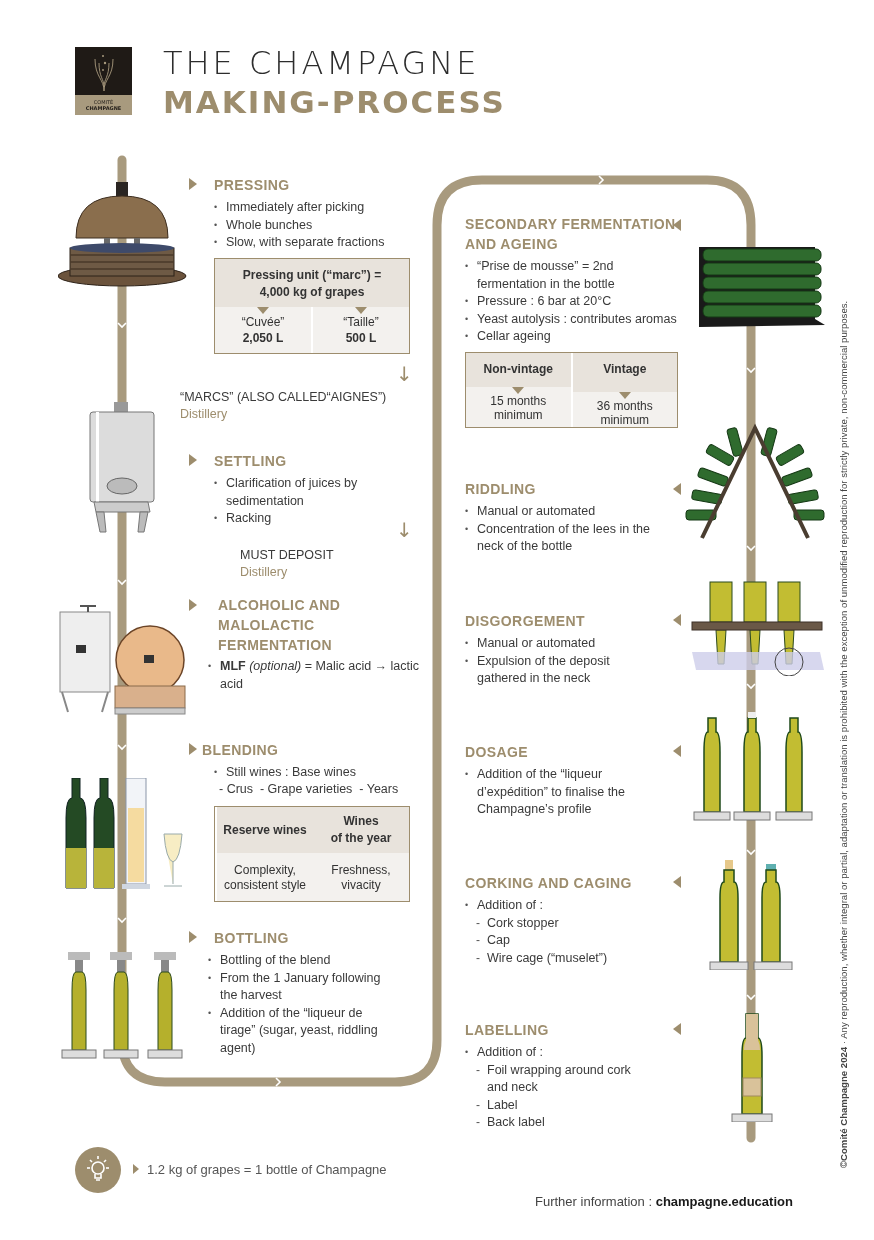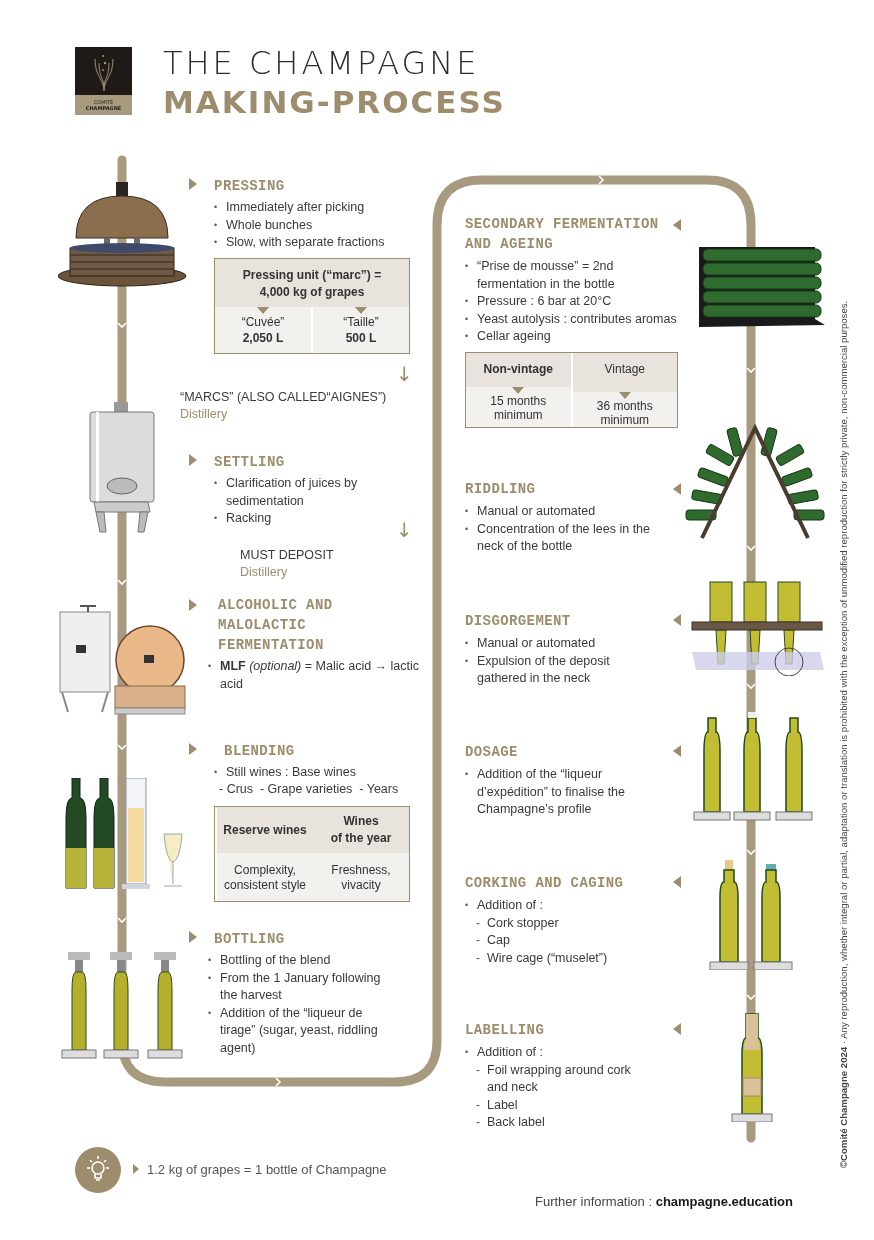--- a/index.html
+++ b/index.html
@@ -7,21 +7,21 @@
   .abs{position:absolute;}
   
   .logo{left:75px;top:47px;width:57px;height:68px;background:#1f1a16;}
   .logo .band{position:absolute;left:0;bottom:0;width:57px;height:20px;background:#a89a7e;color:#231f1a;font-size:5px;line-height:6px;text-align:center;font-weight:bold;padding-top:4px;box-sizing:border-box;}
   .logo svg{position:absolute;left:14px;top:4px;}
   .title1{left:163px;top:44px;font-family:"DejaVu Sans",sans-serif;font-size:32px;font-weight:200;letter-spacing:3px;color:#2c2c2c;white-space:nowrap;}
   .title2{left:163px;top:84px;font-family:"DejaVu Sans",sans-serif;font-size:31px;font-weight:bold;letter-spacing:2px;color:#9d8d6d;white-space:nowrap;}
   
   svg.track{position:absolute;left:0;top:0;}
   
-  .step-h{font-family:Liberation Mono, monospace;font-weight:bold;color:#9d8d6d;font-size:14px;letter-spacing:0.4px;line-height:20px;}
+  .step-h{font-family:Liberation Sans, sans-serif;font-weight:bold;color:#9d8d6d;font-size:14px;letter-spacing:0.4px;line-height:20px;}
   .arrow-r{display:inline-block;width:0;height:0;border-top:6px solid transparent;border-bottom:6px solid transparent;border-left:8px solid #9d8d6d;}
   .arrow-l{display:inline-block;width:0;height:0;border-top:6px solid transparent;border-bottom:6px solid transparent;border-right:8px solid #9d8d6d;}
   ul.b{list-style:none;margin:0;padding:0;font-family:"Liberation Sans",sans-serif;font-size:12.5px;line-height:17.5px;color:#3a3a3a;}
   ul.b li{position:relative;padding-left:12px;}
   ul.b li::before{content:"•";position:absolute;left:0;top:0;font-size:9px;color:#555;}
   ul.b li.sub{padding-left:22px;}
   ul.b li.sub::before{content:"-";left:11px;font-size:12px;}
   .box{border:1px solid #9d8d6d;font-family:"Liberation Sans",sans-serif;font-size:12px;color:#333;text-align:center;}
   .box .top{background:#e8e3dc;}
   .box .bot{background:#f3f1ee;display:flex;}
@@ -250,21 +250,21 @@
     <div>MALOLACTIC</div>
     <div>FERMENTATION</div>
   </div>
 </div>
 <ul class="abs b" style="left:208px;top:658px;width:215px">
   <li><b>MLF</b> <i>(optional)</i> <span>= Malic acid → lactic acid</span></li>
 </ul>
 
 <div class="abs" style="left:189px;top:740px">
   <span class="arrow-r"></span>
-  <span class="step-h" style="margin-left:22px">BLENDING</span>
+  <span class="step-h" style="margin-left:0">BLENDING</span>
 </div>
 <ul class="abs b" style="left:214px;top:764px;width:200px">
   <li>Still wines : Base wines</li>
 </ul>
 <div class="abs" style="left:219px;top:782px;font-family:'Liberation Sans',sans-serif;font-size:12.5px;white-space:pre;color:#3a3a3a">- Crus  - Grape varieties  - Years</div>
 <div class="abs box" style="left:214px;top:806px;width:194px;height:94px;display:flex">
   <div style="flex:1;display:flex;flex-direction:column;border-left:2px solid #fff">
     <div class="top" style="height:46px;font-weight:bold;line-height:46px">Reserve wines</div>
     <div style="background:#f3f1ee;flex:1;line-height:15px;padding-top:10px;box-sizing:border-box">
       <div>Complexity,</div>
@@ -307,21 +307,21 @@
 <div class="abs box" style="left:465px;top:352px;width:211px;height:74px;display:flex">
   <div style="flex:1;display:flex;flex-direction:column">
     <div class="top" style="height:34px;line-height:32px;font-weight:bold">Non-vintage</div>
     <div style="background:#f3f1ee;flex:1;line-height:14px">
         <div class="tri"></div>
       <div>15 months</div>
       <div>minimum</div>
       </div>
   </div>
   <div style="flex:1;display:flex;flex-direction:column;border-left:2px solid #fff">
-    <div class="top" style="height:44px;line-height:32px;font-weight:normal">Vintage</div>
+    <div class="top" style="height:44px;line-height:32px;font-weight:bold">Vintage</div>
     <div style="background:#f3f1ee;flex:1;line-height:14px">
         <div class="tri"></div>
       <div>36 months</div>
       <div>minimum</div>
       </div>
   </div>
 </div>
 
 <div class="abs step-h" style="left:465px;top:479px">RIDDLING</div>
 <span class="abs arrow-l" style="left:673px;top:483px"></span>

